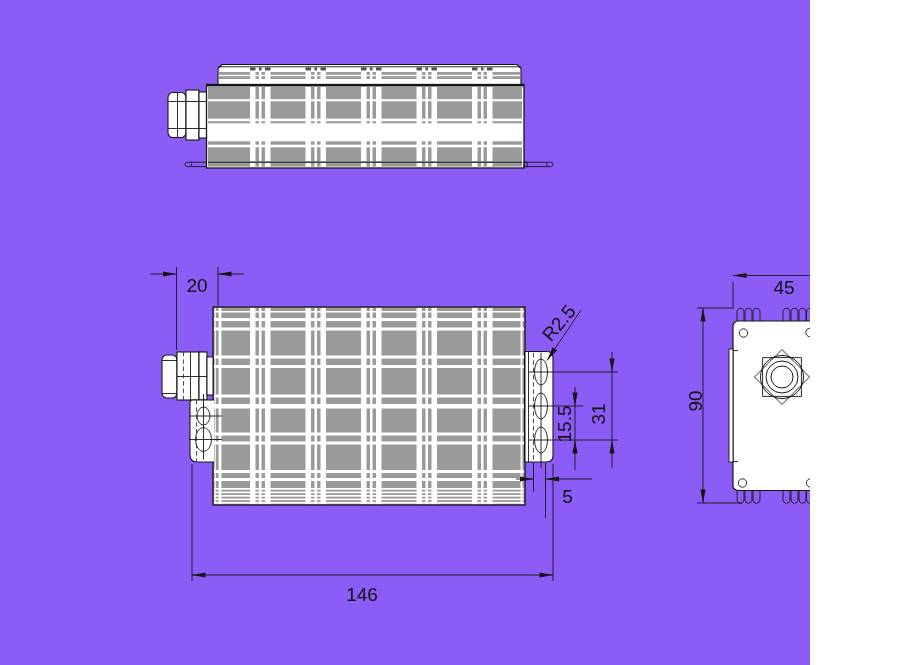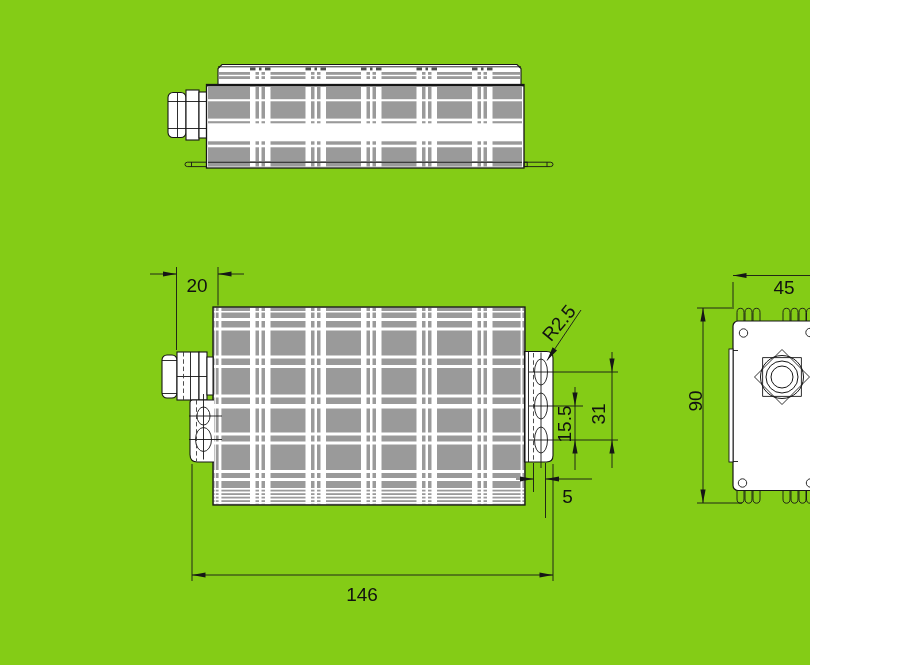--- a/index.html
+++ b/index.html
@@ -1,16 +1,16 @@
 <!DOCTYPE html>
 <html><head>
 <meta charset="utf-8">
 <style>
   html,body{margin:0;padding:0;background:#ffffff;}
-  .canvas{position:relative;width:810px;height:665px;background:#84cc16;overflow:hidden;
+  .canvas{position:relative;width:810px;height:665px;background:#8b5cf6;overflow:hidden;
           font-family:"Liberation Sans", sans-serif;}
   svg text{font-family:"Liberation Sans", sans-serif;font-size:19px;fill:#111111;}
   .ln{stroke:#161616;fill:none;stroke-width:1;}
   .ln13{stroke:#161616;fill:none;stroke-width:1.3;}
   .thin{stroke:#161616;fill:none;stroke-width:0.9;}
   .dash{stroke:#3a3a3a;fill:none;stroke-width:0.9;stroke-dasharray:4.5 2.8;}
   .wht{fill:#ffffff;stroke:#161616;}
   .ar{fill:#161616;stroke:none;}
 </style>
 </head>

